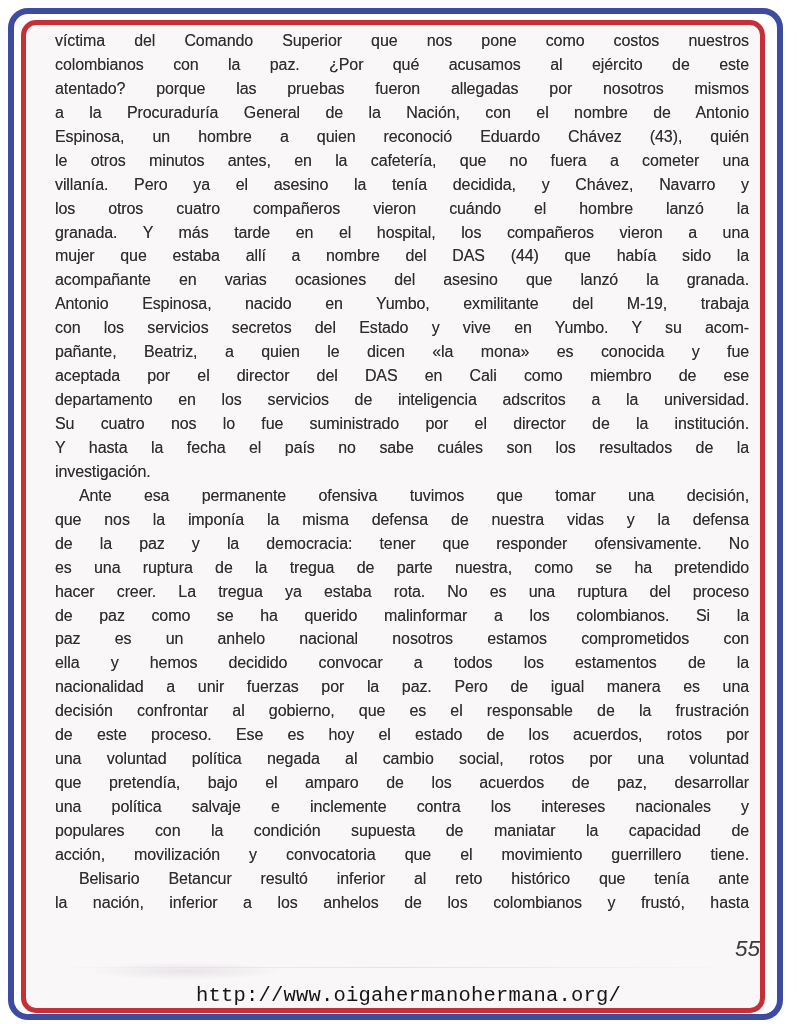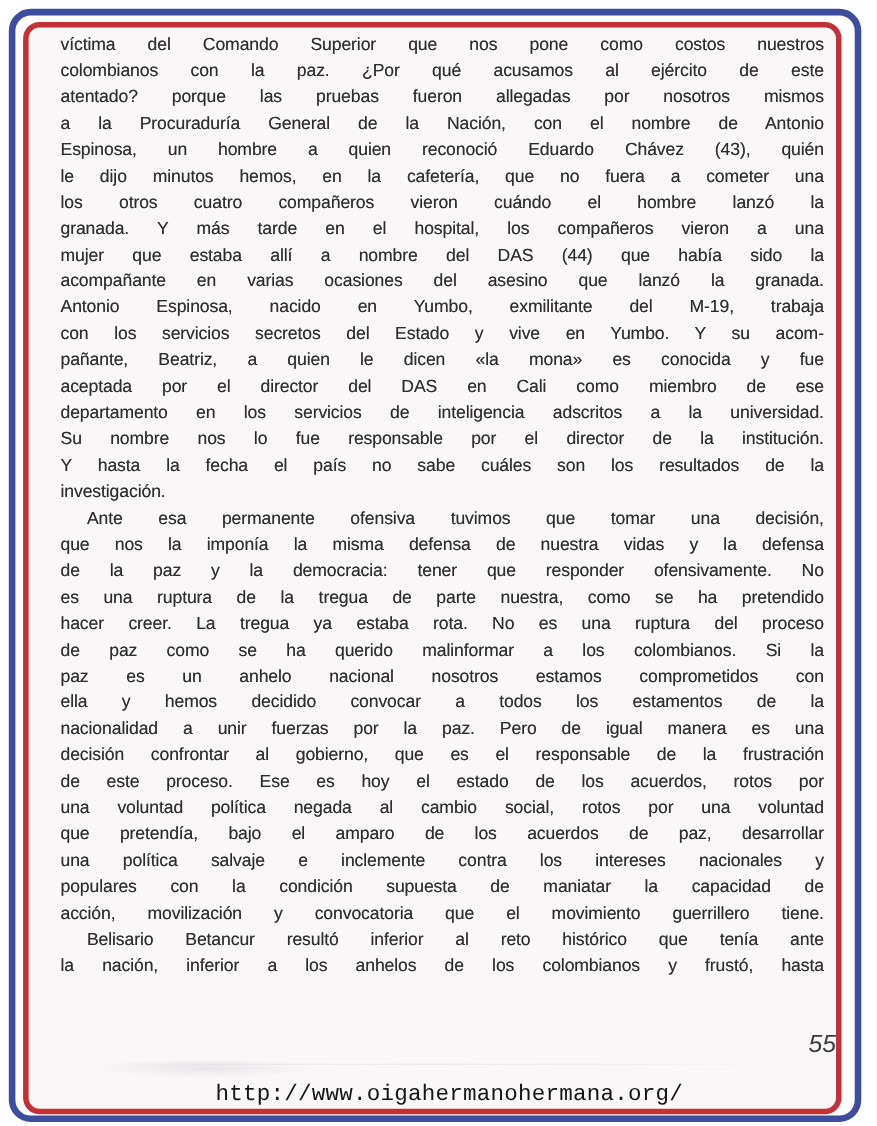--- a/index.html
+++ b/index.html
@@ -92,31 +92,32 @@
 
 <div class="outer-frame"></div>
 <div class="inner-frame"></div>
 
 <div class="text-block">
     <div class="line">víctima del Comando Superior que nos pone como costos nuestros</div>
     <div class="line">colombianos con la paz. ¿Por qué acusamos al ejército de este</div>
     <div class="line">atentado? porque las pruebas fueron allegadas por nosotros mismos</div>
     <div class="line">a la Procuraduría General de la Nación, con el nombre de Antonio</div>
     <div class="line">Espinosa, un hombre a quien reconoció Eduardo Chávez (43), quién</div>
-    <div class="line">le dijo minutos hemos, en la cafetería, que no fuera a cometer una</div>
+    <div class="line">le otros minutos antes, en la cafetería, que no fuera a cometer una</div>
+    <div class="line">villanía. Pero ya el asesino la tenía decidida, y Chávez, Navarro y</div>
     <div class="line">los otros cuatro compañeros vieron cuándo el hombre lanzó la</div>
     <div class="line">granada. Y más tarde en el hospital, los compañeros vieron a una</div>
     <div class="line">mujer que estaba allí a nombre del DAS (44) que había sido la</div>
     <div class="line">acompañante en varias ocasiones del asesino que lanzó la granada.</div>
     <div class="line">Antonio Espinosa, nacido en Yumbo, exmilitante del M-19, trabaja</div>
     <div class="line">con los servicios secretos del Estado y vive en Yumbo. Y su acom-</div>
     <div class="line">pañante, Beatriz, a quien le dicen «la mona» es conocida y fue</div>
     <div class="line">aceptada por el director del DAS en Cali como miembro de ese</div>
     <div class="line">departamento en los servicios de inteligencia adscritos a la universidad.</div>
-    <div class="line">Su nombre nos lo fue responsable por el director de la institución.</div>
+    <div class="line">Su cuatro nos lo fue suministrado por el director de la institución.</div>
     <div class="line">Y hasta la fecha el país no sabe cuáles son los resultados de la</div>
     <div class="line no-just">investigación.</div>
     <div class="line indent">Ante esa permanente ofensiva tuvimos que tomar una decisión,</div>
     <div class="line">que nos la imponía la misma defensa de nuestra vidas y la defensa</div>
     <div class="line">de la paz y la democracia: tener que responder ofensivamente. No</div>
     <div class="line">es una ruptura de la tregua de parte nuestra, como se ha pretendido</div>
     <div class="line">hacer creer. La tregua ya estaba rota. No es una ruptura del proceso</div>
     <div class="line">de paz como se ha querido malinformar a los colombianos. Si la</div>
     <div class="line">paz es un anhelo nacional nosotros estamos comprometidos con</div>
     <div class="line">ella y hemos decidido convocar a todos los estamentos de la</div>

